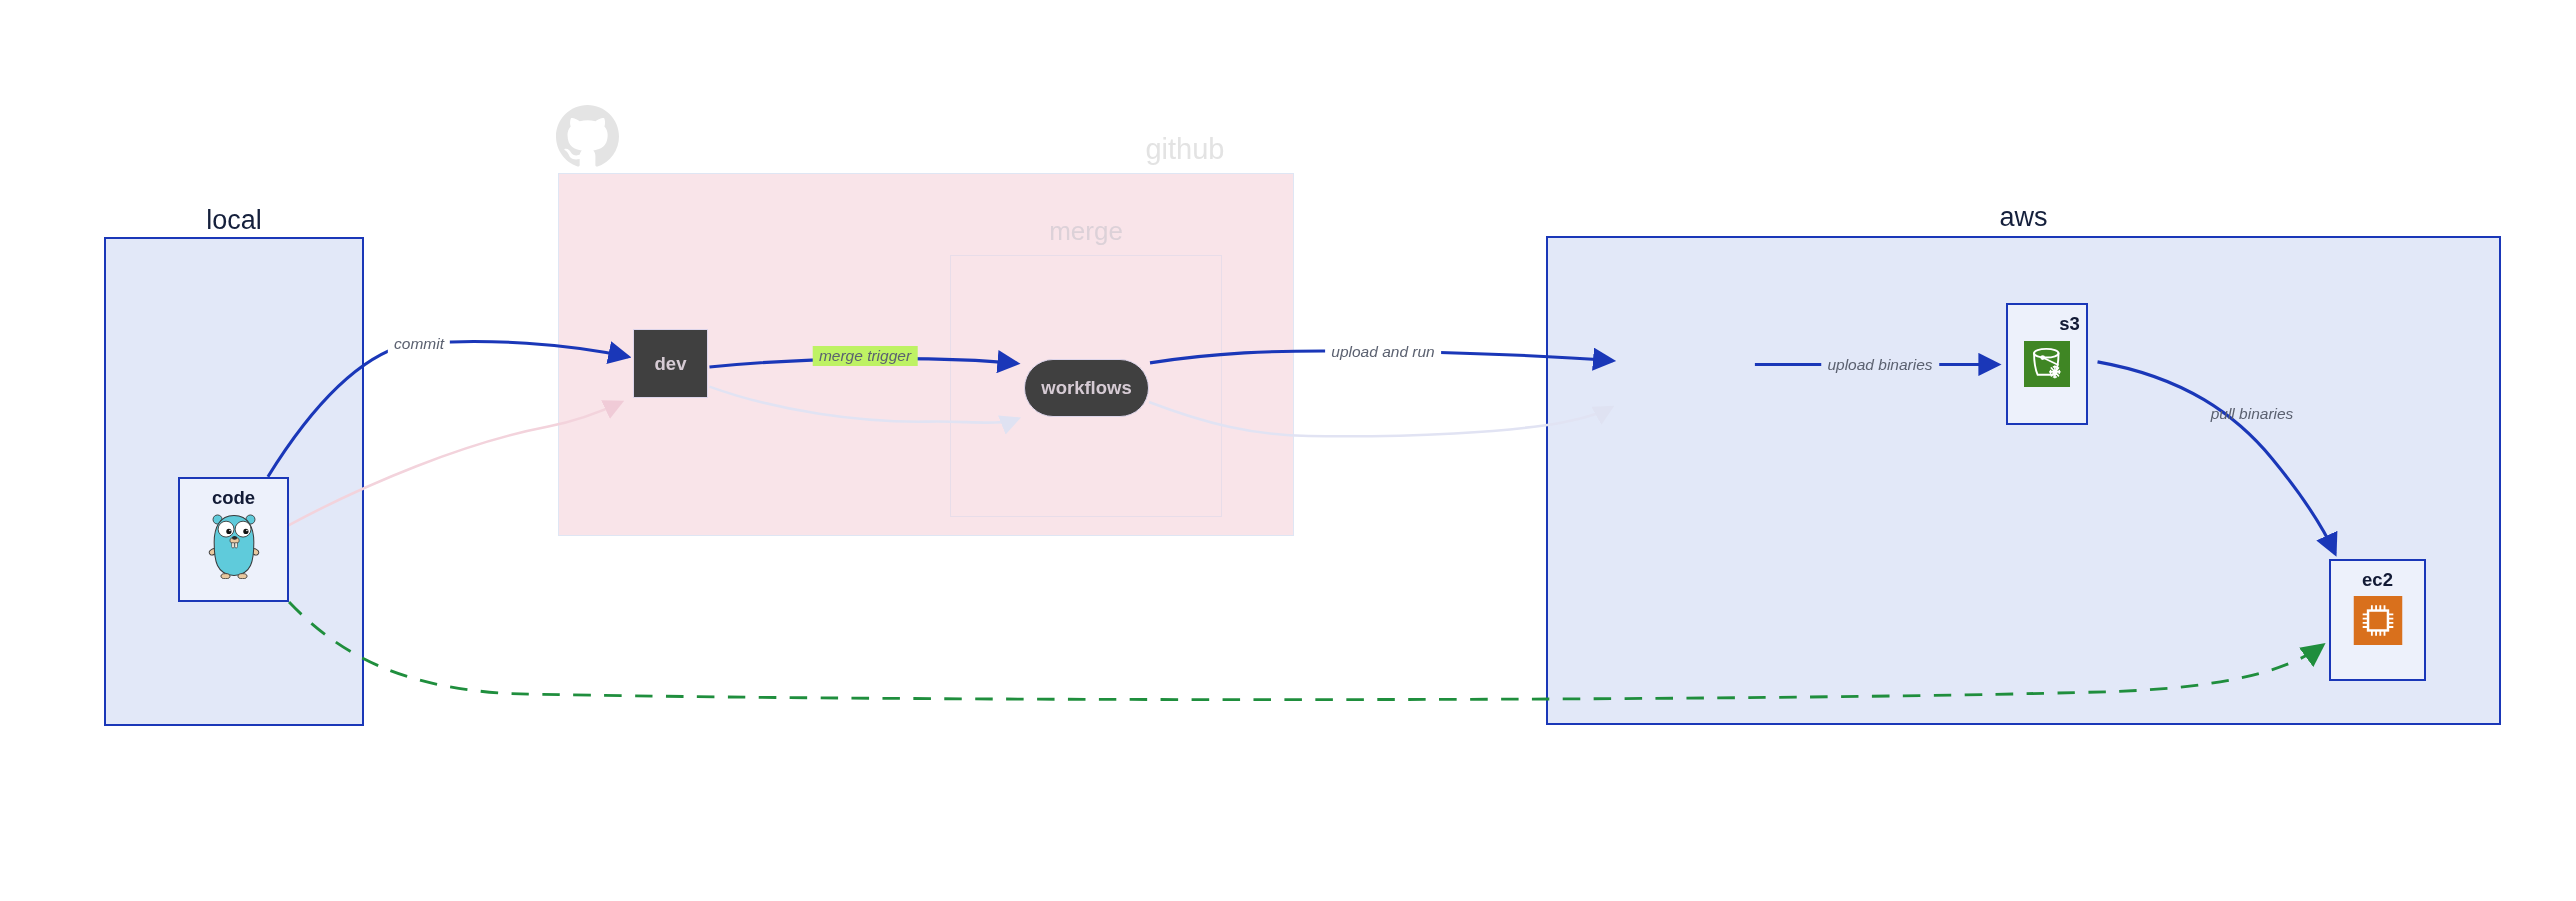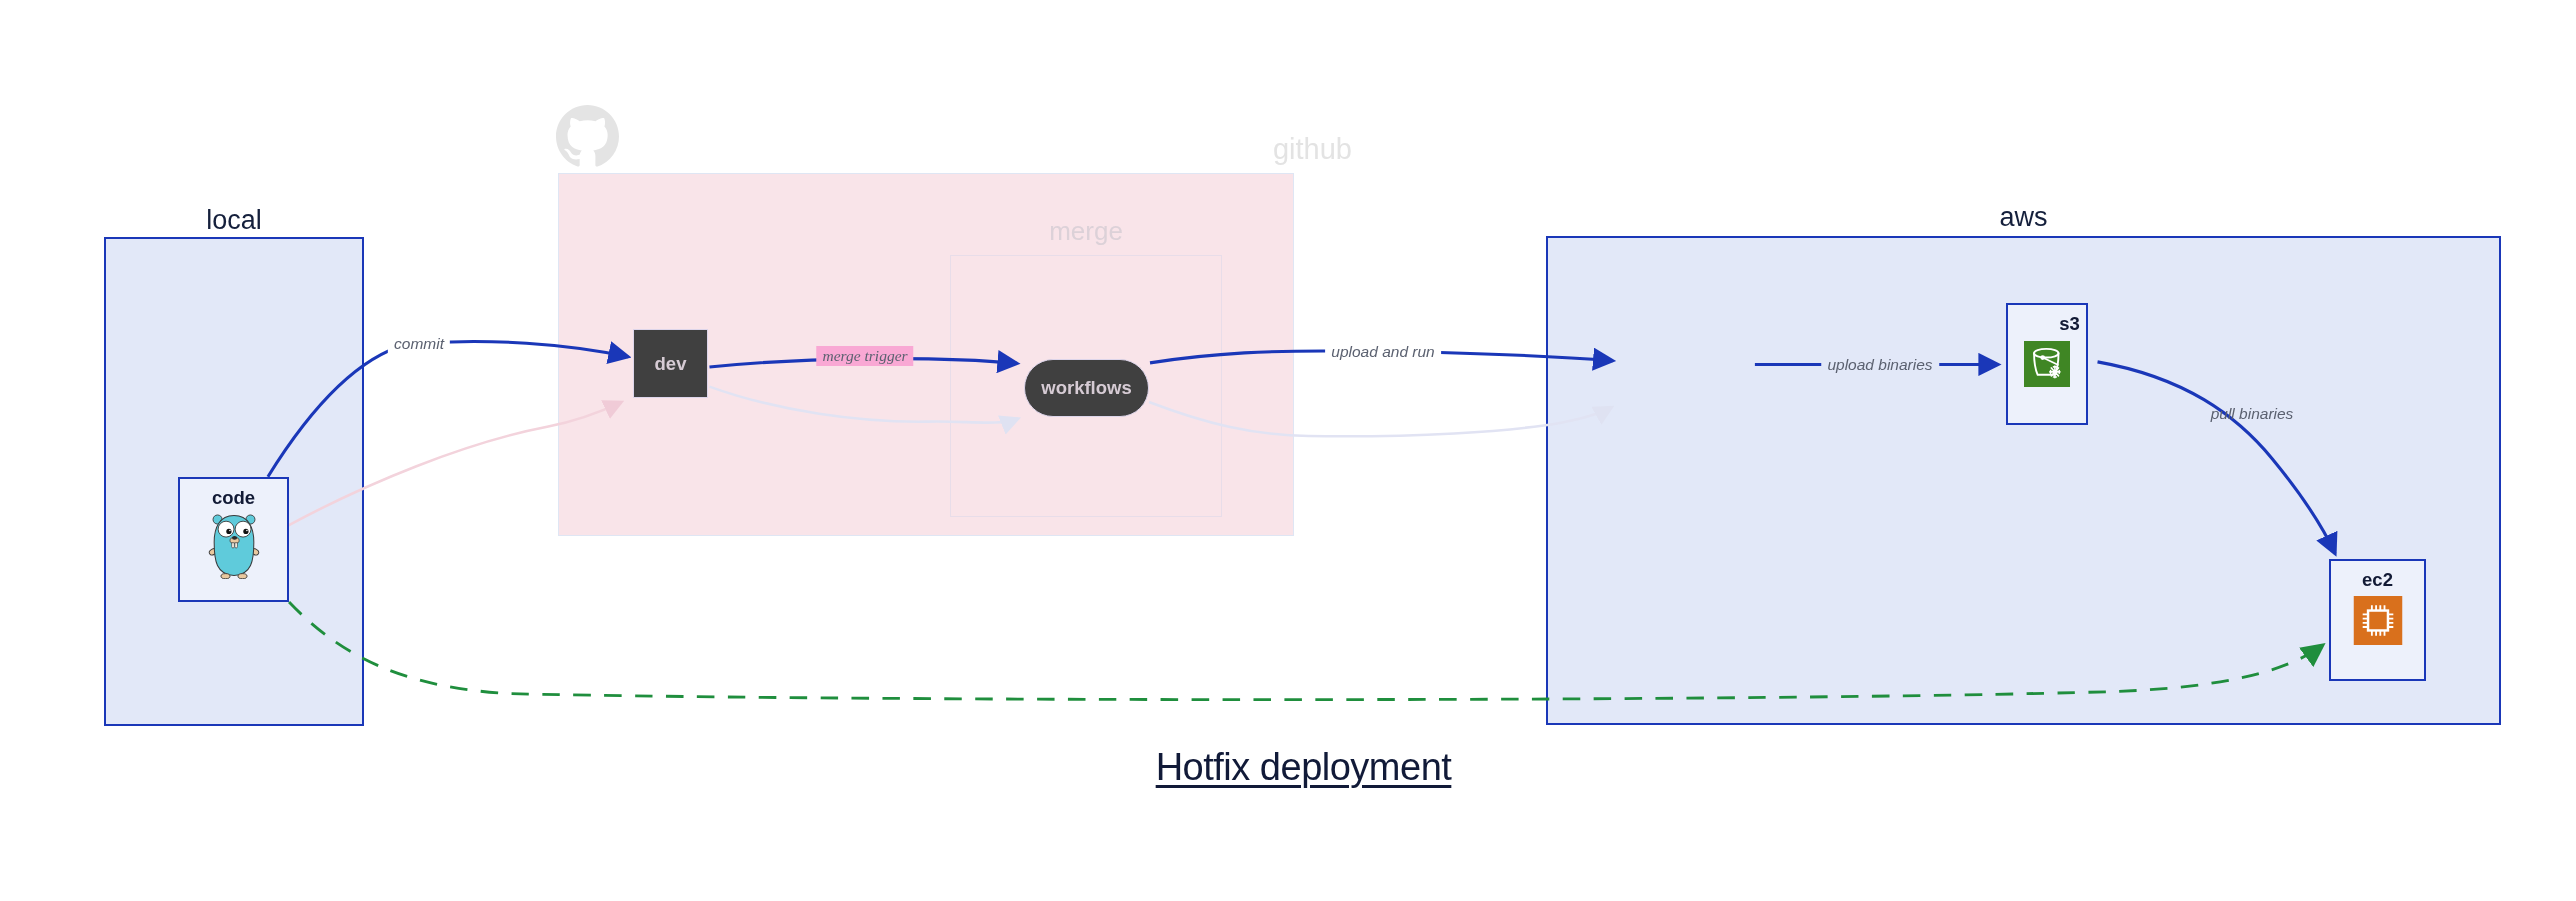--- a/index.html
+++ b/index.html
@@ -13,21 +13,21 @@
   .ghost-label{position:absolute;font-size:29px;color:#e3e3e3;white-space:nowrap;}
   .master-label{position:absolute;font-size:26px;color:#dcd1d8;text-align:center;white-space:nowrap;}
   .node{position:absolute;box-sizing:border-box;background:#edf1fb;border:2.1px solid #1a37b8;text-align:center;}
   .node .nlabel{display:block;margin-top:8.2px;font-weight:bold;font-size:18.5px;color:#121a35;letter-spacing:0px;}
   .node.faded{background:#404040;border:1.5px solid #ddd5ea;display:flex;align-items:center;justify-content:center;}
   .node.faded .nlabel{margin-top:0;color:#d6cbd4;}
   .icon-wrap{position:absolute;left:50%;transform:translateX(-50%);}
   .icon-sq{display:block;}
   .edge-label{position:absolute;transform:translate(-50%,-50%);font-style:italic;font-size:15.5px;color:#5b6170;white-space:nowrap;padding:1px 6.2px;}
   .bg-white{background:#ffffff;}
-  .bg-pink{background:#f9a8d4;font-family:Liberation Serif, serif;}
+  .bg-pink{background:#bef264;}
   .bg-lav{background:#e2e8f8;}
   .bg-none{background:transparent;}
   .title{position:absolute;left:1056px;top:746px;width:495px;text-align:center;font-size:38px;font-weight:500;
          color:#111a38;letter-spacing:-0.5px;text-decoration:underline;text-decoration-thickness:3.1px;text-underline-offset:5.2px;}
   svg.edges{position:absolute;left:0;top:0;}
   .octocat{position:absolute;left:556px;top:105px;}
 </style>
 </head>
 <body>
 
@@ -35,21 +35,21 @@
 
   <div class="cluster blue" style="left:104px;top:237px;width:260px;height:489px;"></div>
 
   <div class="cluster github" style="left:558px;top:173px;width:736px;height:363px;"></div>
 
   <div class="cluster master" style="left:950px;top:255px;width:272px;height:262px;"></div>
 
   <div class="cluster blue" style="left:1546px;top:236px;width:955px;height:489px;"></div>
 
   <div class="cluster-label" style="left:104px;width:260px;top:205px;">local</div>
-  <div class="ghost-label" style="left:1146px;width:206px;top:133px;text-align:right;">github</div>
+  <div class="ghost-label" style="left:1082px;width:206px;top:133px;text-align:center;">github</div>
   <div class="master-label" style="left:950px;width:272px;top:216px;">merge</div>
   <div class="cluster-label" style="left:1546px;width:955px;top:202px;">aws</div>
 
   <svg class="octocat" width="63" height="63" viewBox="0 0 16 16">
     <path fill="#e4e4e4" d="M8 0C3.58 0 0 3.58 0 8c0 3.54 2.29 6.53 5.47 7.59.4.07.55-.17.55-.38 0-.19-.01-.82-.01-1.49-2.01.37-2.53-.49-2.69-.94-.09-.23-.48-.94-.82-1.13-.28-.15-.68-.52-.01-.53.63-.01 1.08.58 1.23.82.72 1.21 1.87.87 2.33.66.07-.52.28-.87.51-1.07-1.78-.2-3.64-.89-3.64-3.95 0-.87.31-1.59.82-2.15-.08-.2-.36-1.02.08-2.12 0 0 .67-.21 2.2.82.64-.18 1.32-.27 2-.27s1.36.09 2 .27c1.53-1.04 2.2-.82 2.2-.82.44 1.1.16 1.92.08 2.12.51.56.82 1.27.82 2.15 0 3.07-1.87 3.75-3.65 3.95.29.25.54.73.54 1.48 0 1.07-.01 1.93-.01 2.2 0 .21.15.46.55.38A8.01 8.01 0 0 0 16 8c0-4.42-3.58-8-8-8z"></path>
   </svg>
 
   <svg class="edges" width="2604" height="902" viewBox="0 0 5054 1750">
     <defs>
       <marker id="ar-blue" viewBox="0 0 10 10" refX="8.5" refY="5" markerWidth="7.5" markerHeight="7.5" orient="auto">
@@ -147,16 +147,15 @@
       </svg>
     </span>
   </div>
 
   <div class="edge-label bg-white" style="left:419px;top:344px;">commit</div>
   <div class="edge-label bg-pink" style="left:865px;top:356px;">merge trigger</div>
   <div class="edge-label bg-white" style="left:1383px;top:352px;">upload and run</div>
   <div class="edge-label bg-lav" style="left:1880px;top:365px;">upload binaries</div>
   <div class="edge-label bg-none" style="left:2252px;top:414px;">pull binaries</div>
 
-  <div class="title">Hotfix deployment</div>
 
 </div>
 
 
 </body></html>

